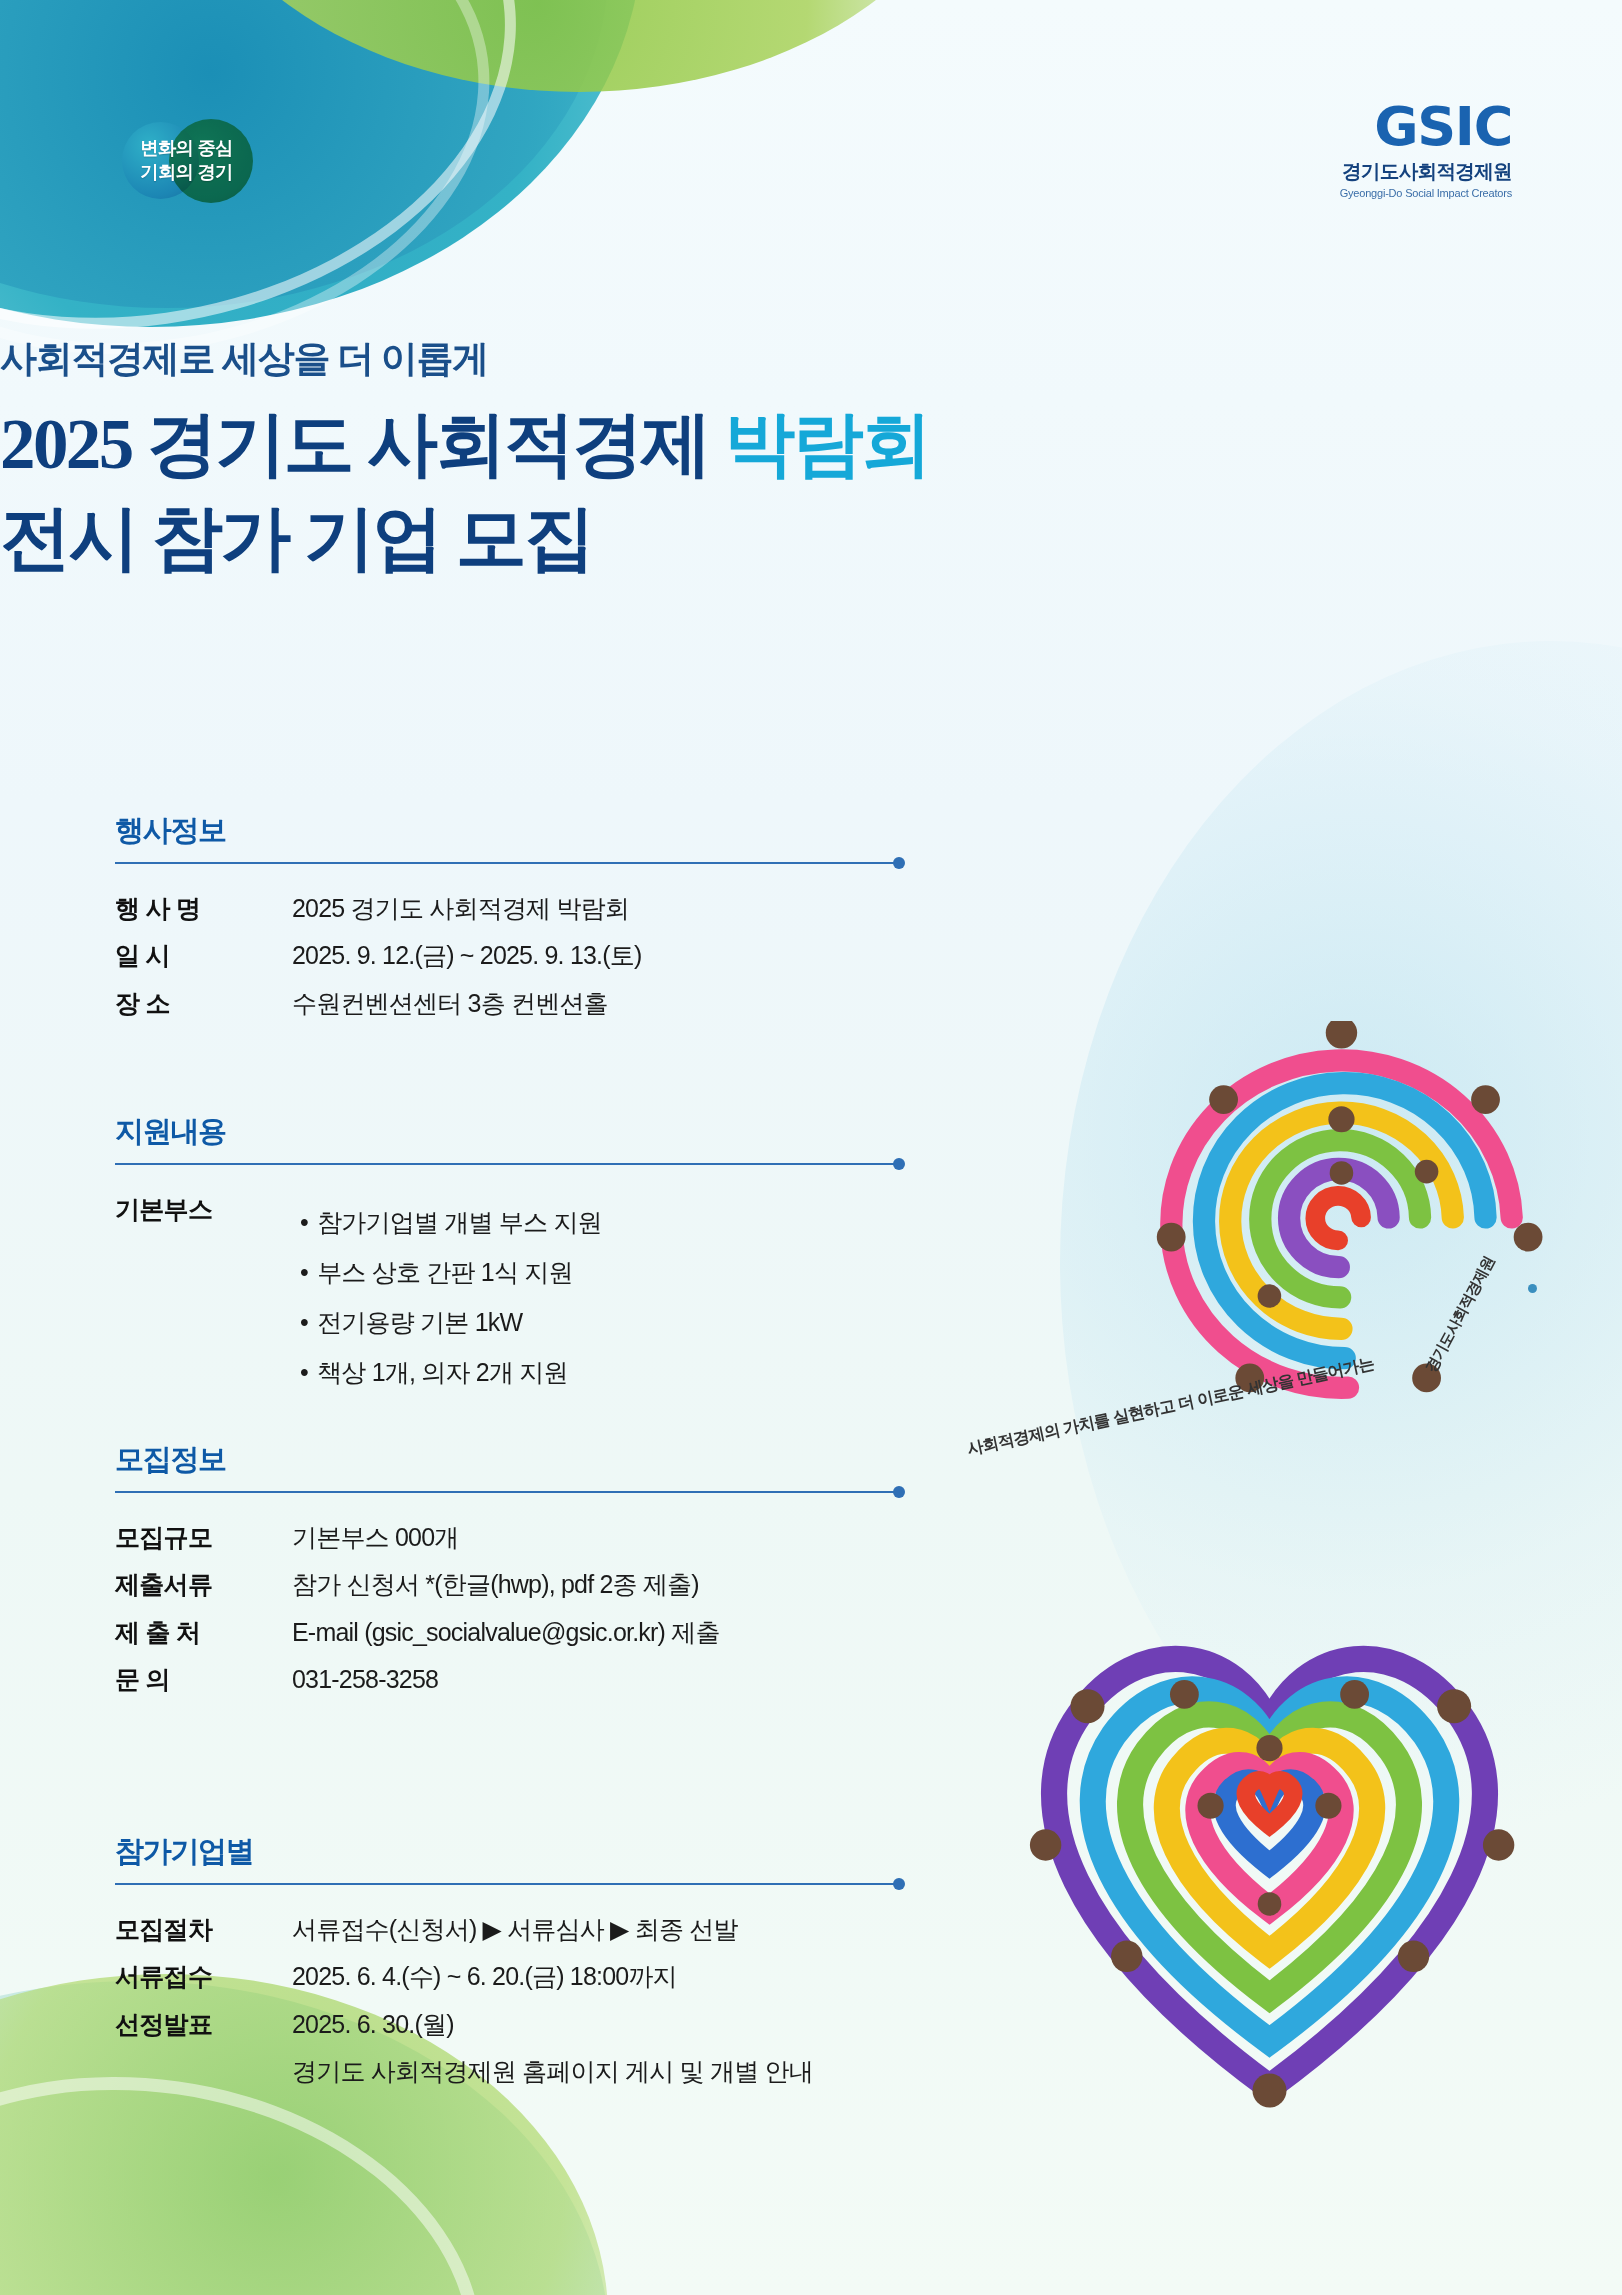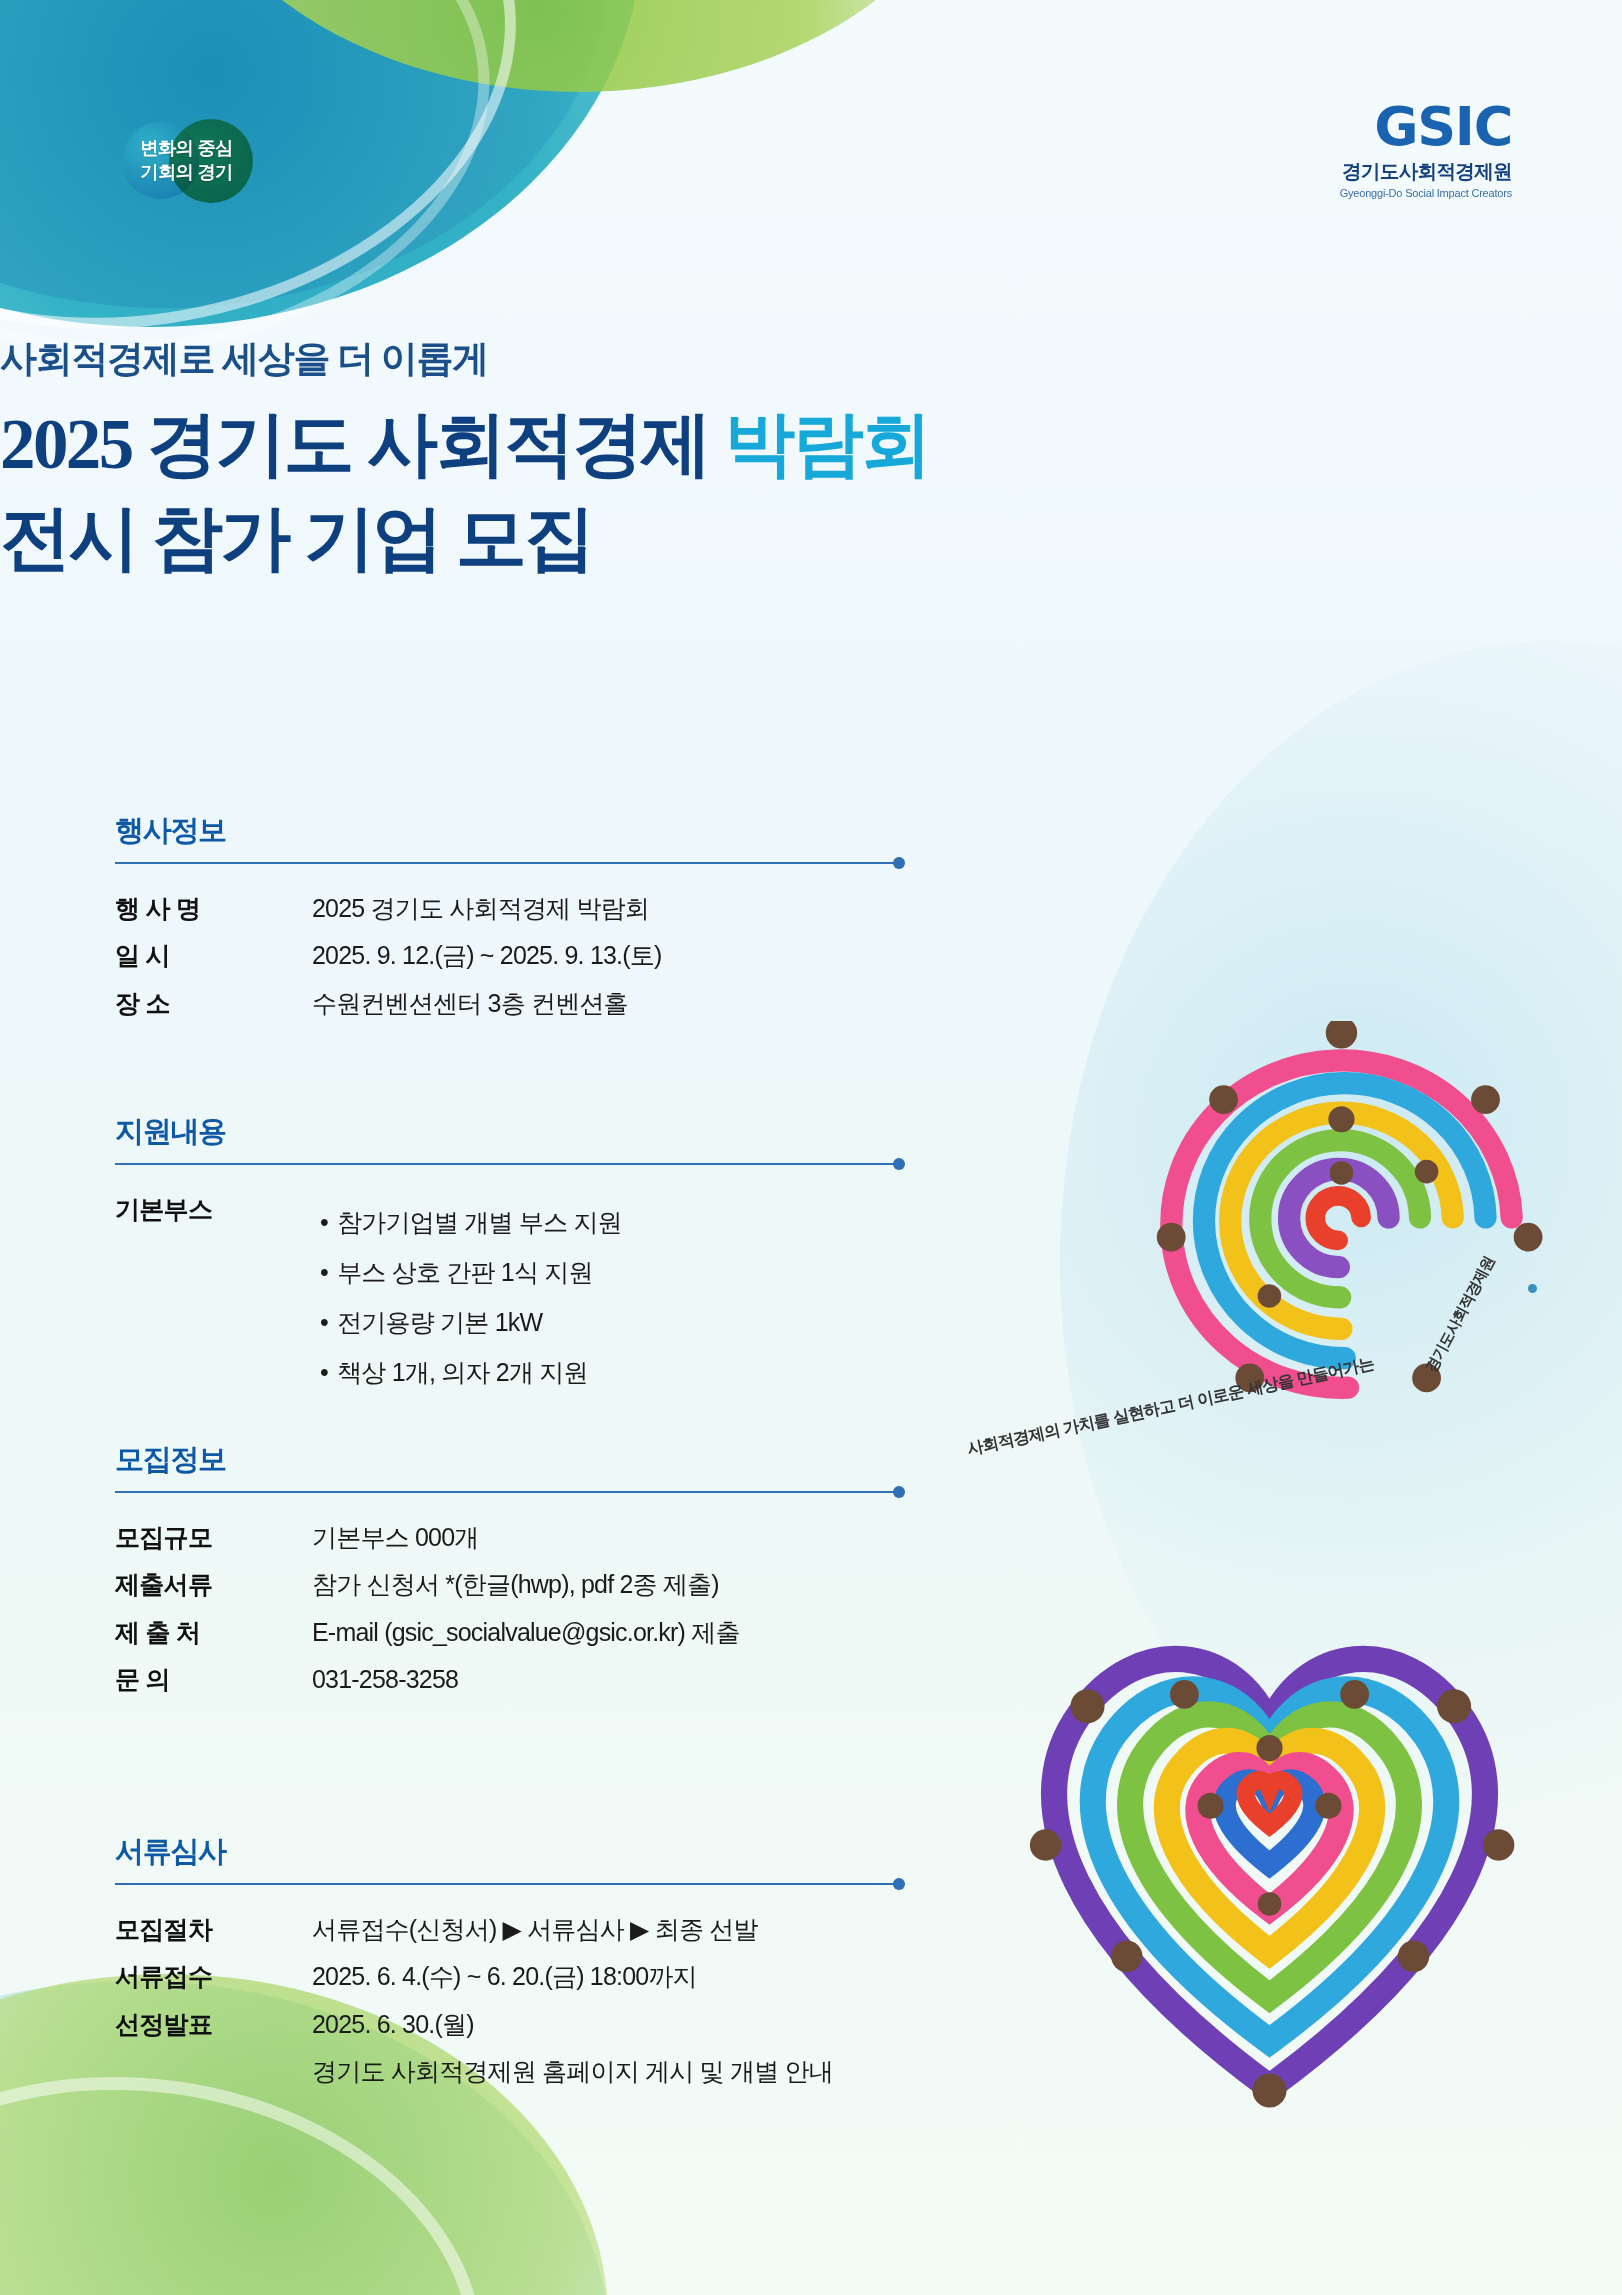--- a/index.html
+++ b/index.html
@@ -56,21 +56,21 @@
   .h-main1{font-size:71px;font-weight:bold;color:#0e3f7e;letter-spacing:-2.6px;margin-top:22px;line-height:77px;}
   .h-main1 .accent{color:#15a8d8;margin-top:40px;}
   .h-main2{font-size:71px;font-weight:bold;color:#0e3f7e;letter-spacing:-2.6px;margin-top:17px;line-height:77px;}
 
   
   .sec{position:absolute;left:115px;width:870px;}
   .sec-title{font-size:29px;font-weight:bold;color:#0e59a6;letter-spacing:-1.3px;}
   .sec-rule{position:relative;height:2.6px;background:#2f6fb5;margin-top:10.5px;width:785px;}
   .sec-rule:after{content:"";position:absolute;right:-5.2px;top:-4.6px;width:11.8px;height:11.8px;border-radius:50%;background:#2f6fb5;}
 
-  .row{display:flex;align-items:flex-start;margin-top:6.5px;gap:20px;}
+  .row{display:flex;align-items:flex-start;margin-top:6.5px;}
   .lbl{width:177px;flex:0 0 177px;font-size:25px;font-weight:bold;color:#111;letter-spacing:-0.7px;
        display:flex;justify-content:space-between;padding-right:26px;box-sizing:border-box;}
   .lbl.plain{display:block;}
   .val{font-size:25px;color:#1b1b1b;letter-spacing:-0.8px;line-height:41px;}
   .row .lbl{line-height:41px;}
 
   .bullets{margin:8px;padding:0;list-style:none;}
   .bullets li{font-size:25px;color:#1b1b1b;letter-spacing:-0.8px;line-height:50px;}
   .bullets li:before{content:"•";color:#1b1b1b;margin-right:9.2px;}
 
@@ -177,21 +177,21 @@
       <div class="lbl plain">제 출 처</div>
       <div class="val">E-mail (gsic_socialvalue@gsic.or.kr) 제출</div>
     </div>
     <div class="row">
       <div class="lbl plain">문     의</div>
       <div class="val">031-258-3258</div>
     </div>
   </div>
 
   <div class="sec" id="sec-schedule">
-    <div class="sec-title">서류심사</div>
+    <div class="sec-title">참가기업별</div>
     <div class="sec-rule"></div>
     <div style="height:17px"></div>
     <div class="row">
       <div class="lbl plain">모집절차</div>
       <div class="val">서류접수(신청서) ▶ 서류심사 ▶ 최종 선발</div>
     </div>
     <div class="row">
       <div class="lbl plain">서류접수</div>
       <div class="val">2025. 6. 4.(수) ~ 6. 20.(금) 18:00까지</div>
     </div>

